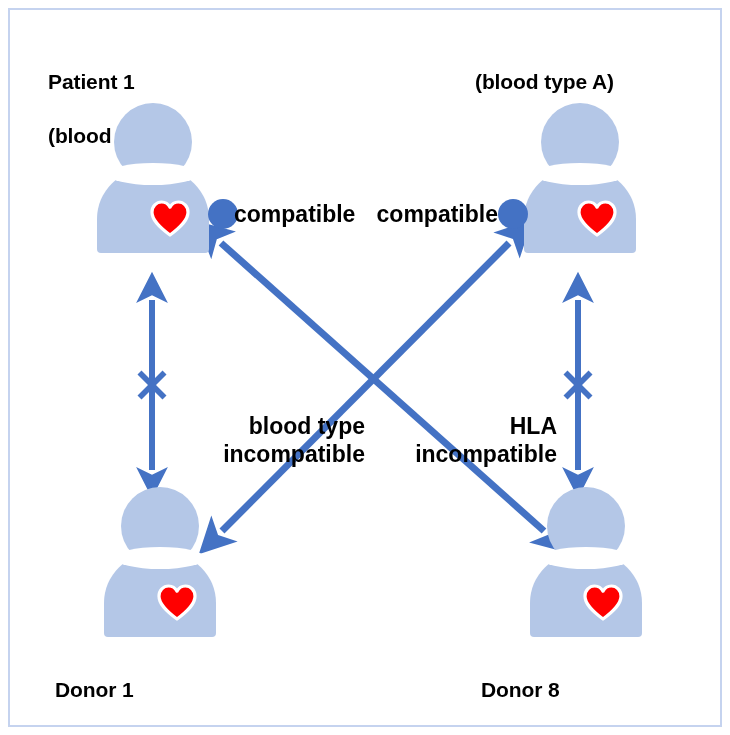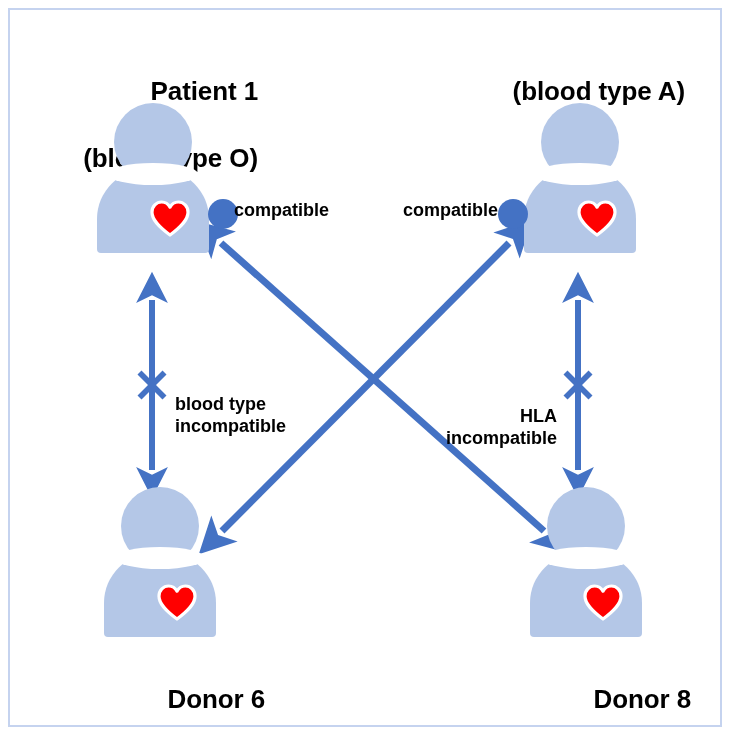--- a/index.html
+++ b/index.html
@@ -25,23 +25,23 @@
     width: 714px;
     height: 719px;
     border: 2px solid #c5d3ef;
     box-sizing: border-box;
     pointer-events: none;
   }
 
   
   .node-label {
     position: absolute;
-    text-align: right;
+    text-align: left;
     font-weight: bold;
-    font-size: 26px;
+    font-size: 21px;
     line-height: 1.28;
     color: #000000;
     white-space: pre-line;
     letter-spacing: -0.1px;
   }
   .node-label .l1 { display: block; }
   .node-label .l2 { display: block; }
 
   
   .person {
@@ -98,21 +98,21 @@
   .dot {
     position: absolute;
     width: 30px;
     height: 30px;
     border-radius: 50%;
     background: #4472c4;
   }
   .edge-label {
     position: absolute;
     font-weight: bold;
-    font-size: 18px;
+    font-size: 23px;
     line-height: 1.22;
     color: #000000;
     white-space: pre-line;
   }
   .edge-label.right-align { text-align: right; }
   .edge-label.left-align { text-align: left; }
 
   
   .xmark {
     position: absolute;
@@ -173,21 +173,21 @@
 
   <div class="person" style="left:95px; top:487px;">
     <div class="head"></div>
     <div class="body"></div>
     <div class="neck-gap"></div>
     <svg class="heart" viewBox="0 0 40 38">
       <path d="M20,36 C8,27 2,20.5 2,13.2 C2,7.2 6.4,3 11.6,3 C15.2,3 18.3,5 20,8.2 C21.7,5 24.8,3 28.4,3 C33.6,3 38,7.2 38,13.2 C38,20.5 32,27 20,36 Z" fill="#ff0000" stroke="#ffffff" stroke-width="3.2" stroke-linejoin="round"></path>
     </svg>
   </div>
   <div class="node-label" style="left:55px; top:650px; width:210px;">
-    <span class="l1">Donor 6</span>
+    <span class="l1">Donor 1</span>
     <span class="l2">(blood type A)</span>
   </div>
 
   <div class="person" style="left:521px; top:487px;">
     <div class="head"></div>
     <div class="body"></div>
     <div class="neck-gap"></div>
     <svg class="heart" viewBox="0 0 40 38">
       <path d="M20,36 C8,27 2,20.5 2,13.2 C2,7.2 6.4,3 11.6,3 C15.2,3 18.3,5 20,8.2 C21.7,5 24.8,3 28.4,3 C33.6,3 38,7.2 38,13.2 C38,20.5 32,27 20,36 Z" fill="#ff0000" stroke="#ffffff" stroke-width="3.2" stroke-linejoin="round"></path>
     </svg>
@@ -199,21 +199,21 @@
 
   <div class="dot" style="left:208px; top:199px;"></div>
   <div class="edge-label left-align" style="left:234px; top:200px; width:180px;">compatible</div>
 
   <div class="dot" style="left:498px; top:199px;"></div>
   <div class="edge-label right-align" style="left:320px; top:200px; width:178px;">compatible</div>
 
   <svg class="xmark" style="left:135px; top:368px;" viewBox="0 0 34 34">
     <path d="M6.5,2.5 L17,13 L27.5,2.5 L31.5,6.5 L21,17 L31.5,27.5 L27.5,31.5 L17,21 L6.5,31.5 L2.5,27.5 L13,17 L2.5,6.5 Z" fill="#4472c4"></path>
   </svg>
-  <div class="edge-label left-align" style="left:175px; top:372px; width:190px;">
+  <div class="edge-label left-align" style="left:175px; top:384px; width:190px;text-align:right;">
     <span class="l1">blood type</span>
     <span class="l2">incompatible</span>
   </div>
 
   <svg class="xmark" style="left:561px; top:368px;" viewBox="0 0 34 34">
     <path d="M6.5,2.5 L17,13 L27.5,2.5 L31.5,6.5 L21,17 L31.5,27.5 L27.5,31.5 L17,21 L6.5,31.5 L2.5,27.5 L13,17 L2.5,6.5 Z" fill="#4472c4"></path>
   </svg>
   <div class="edge-label right-align" style="left:371px; top:384px; width:186px;">
     <span class="l1">HLA</span>
     <span class="l2">incompatible</span>

